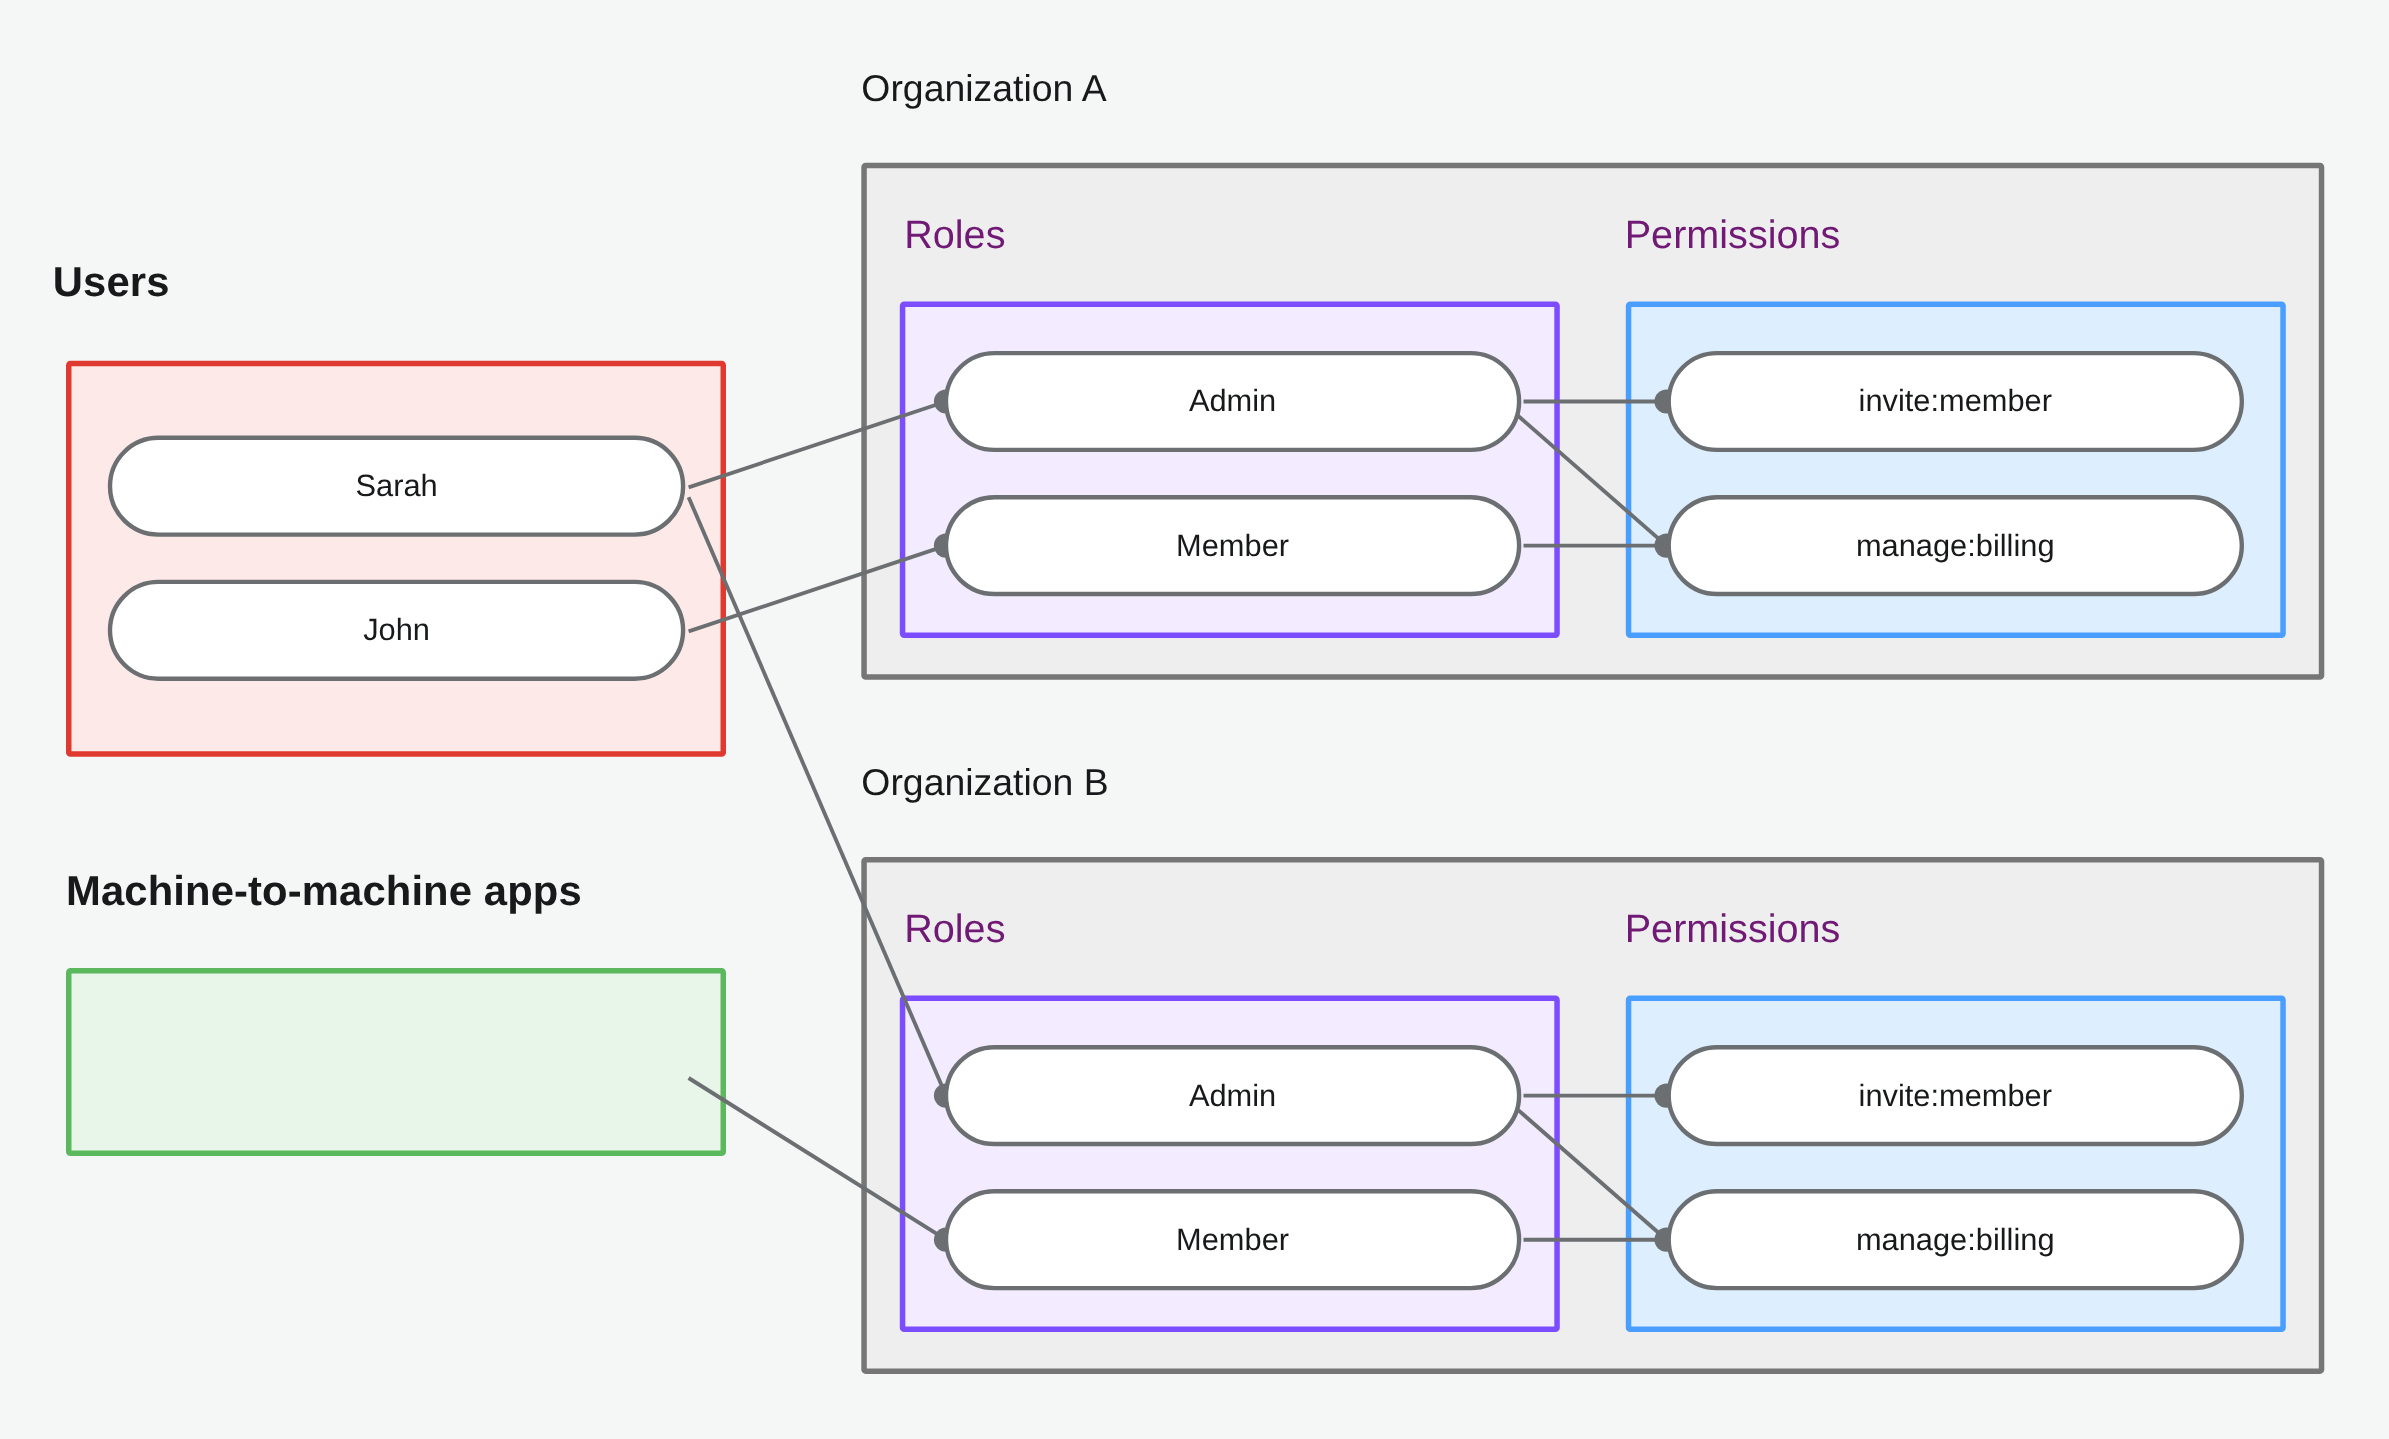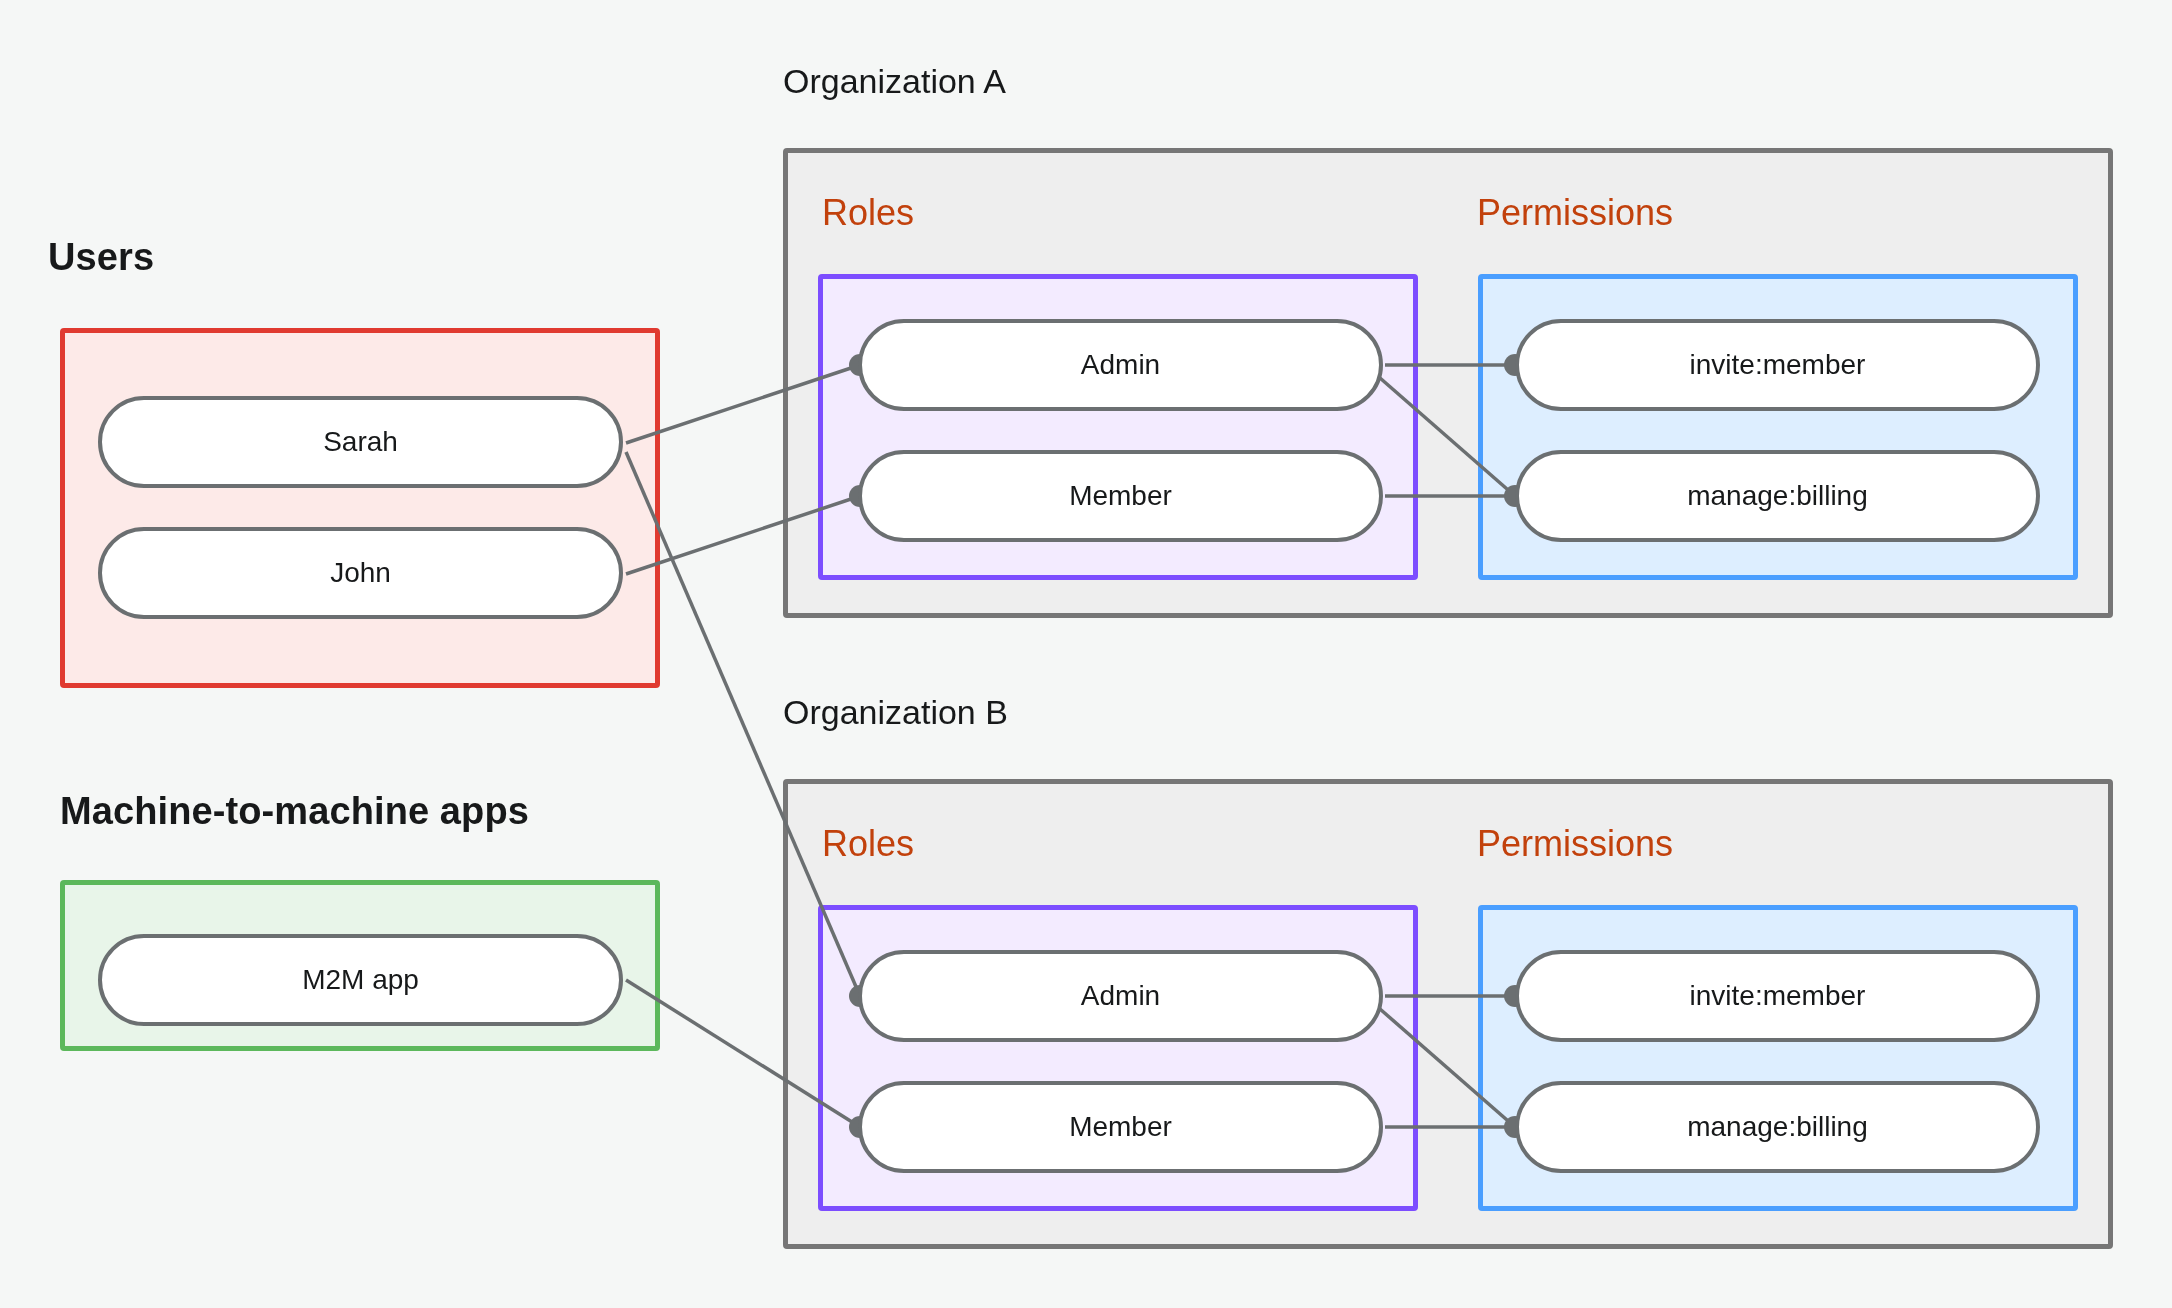--- a/index.html
+++ b/index.html
@@ -26,21 +26,21 @@
     position:absolute;
     font-size:34px;
     font-weight:400;
     color:#17191a;
     white-space:nowrap;
   }
   .sub-label{
     position:absolute;
     font-size:36px;
     font-weight:400;
-    color:#c2410c;
+    color:#701a75;
     white-space:nowrap;
   }
 
   .box{position:absolute;box-sizing:border-box;}
 
   .users-box{
     border:5px solid #e03a30;
     background:#fdeae8;
     border-radius:4px;
   }
@@ -124,21 +124,20 @@
 
   <div class="box users-box" style="left:60px; top:328px; width:600px; height:360px;"></div>
 
   <div class="pill" style="left:98px; top:527px; width:525px; height:92px;">John</div>
   <div class="pill" style="left:98px; top:396px; width:525px; height:92px;">Sarah</div>
 
   <div class="group-label" style="left:60px; top:790px;">Machine-to-machine apps</div>
 
   <div class="box m2m-box" style="left:60px; top:880px; width:600px; height:171px;"></div>
 
-  <div class="pill" style="left:98px; top:934px; width:525px; height:92px;">M2M app</div>
 
   <div class="org-label" style="left:783px; top:62px;">Organization A</div>
 
   <div class="box org-box" style="left:783px; top:148px; width:1330px; height:470px;"></div>
 
   <div class="sub-label" style="left:822px; top:192px;">Roles</div>
   <div class="sub-label" style="left:1477px; top:192px;">Permissions</div>
 
   <div class="box roles-box" style="left:818px; top:274px; width:600px; height:306px;"></div>
   <div class="box perms-box" style="left:1478px; top:274px; width:600px; height:306px;"></div>

